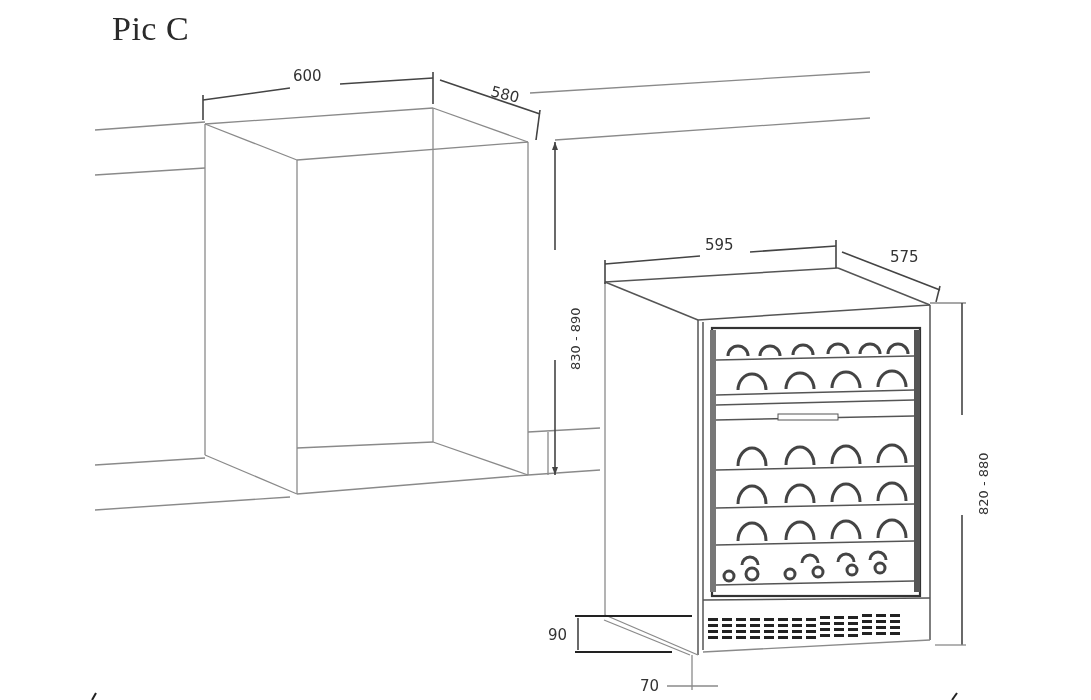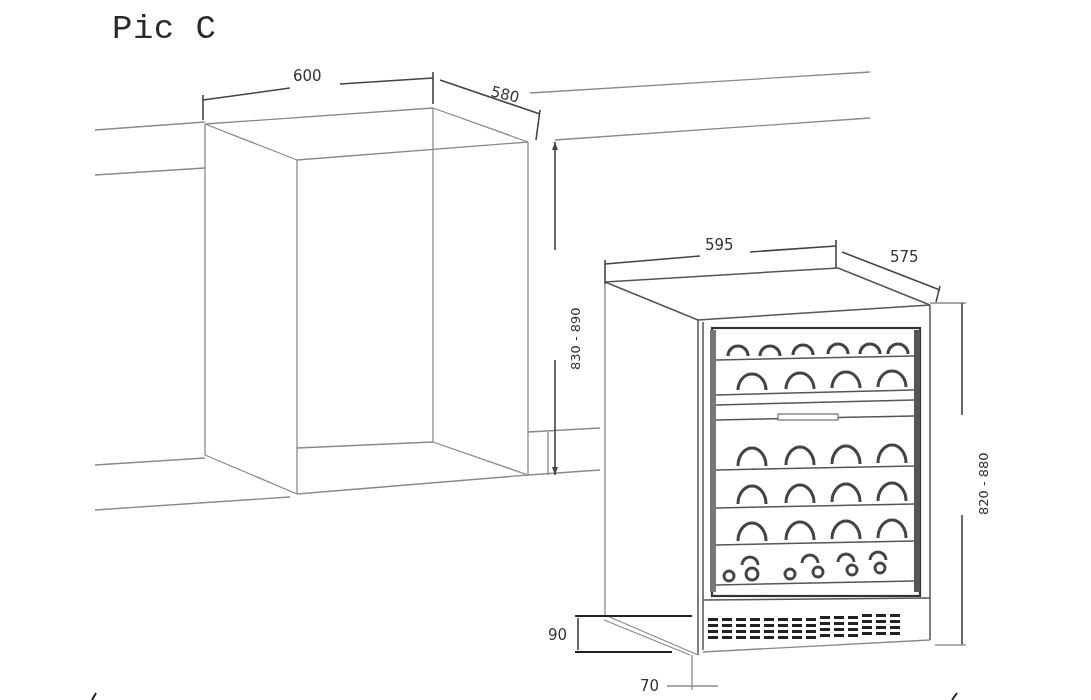--- a/index.html
+++ b/index.html
@@ -1,18 +1,18 @@
 <!DOCTYPE html>
 <html><head>
 <meta charset="utf-8">
 <style>
   html, body { margin: 0; padding: 0; background: #ffffff; }
   body { width: 1091px; height: 700px; overflow: hidden; position: relative; font-family: "Liberation Sans", sans-serif; }
   #stage { position: absolute; left: 0; top: 0; width: 1091px; height: 700px; }
-  .title { position: absolute; left: 112px; top: 10px; font-size: 34px; color: #2a2a2a; font-family: Liberation Mono, monospace; letter-spacing: 0.5px; }
+  .title { position: absolute; left: 112px; top: 10px; font-size: 34px; color: #2a2a2a; font-family: Liberation Serif, serif; letter-spacing: 0.5px; }
   svg text { font-family: "DejaVu Sans", sans-serif; fill: #333; }
   .ln { stroke: #8a8a8a; stroke-width: 1.3; fill: none; }
   .lnd { stroke: #555; stroke-width: 1.5; fill: none; }
   .lnb { stroke: #222; stroke-width: 2; fill: none; }
   .dim { stroke: #444; stroke-width: 1.6; fill: none; }
 </style>
 </head>
 <body>
 
 <div id="stage">

